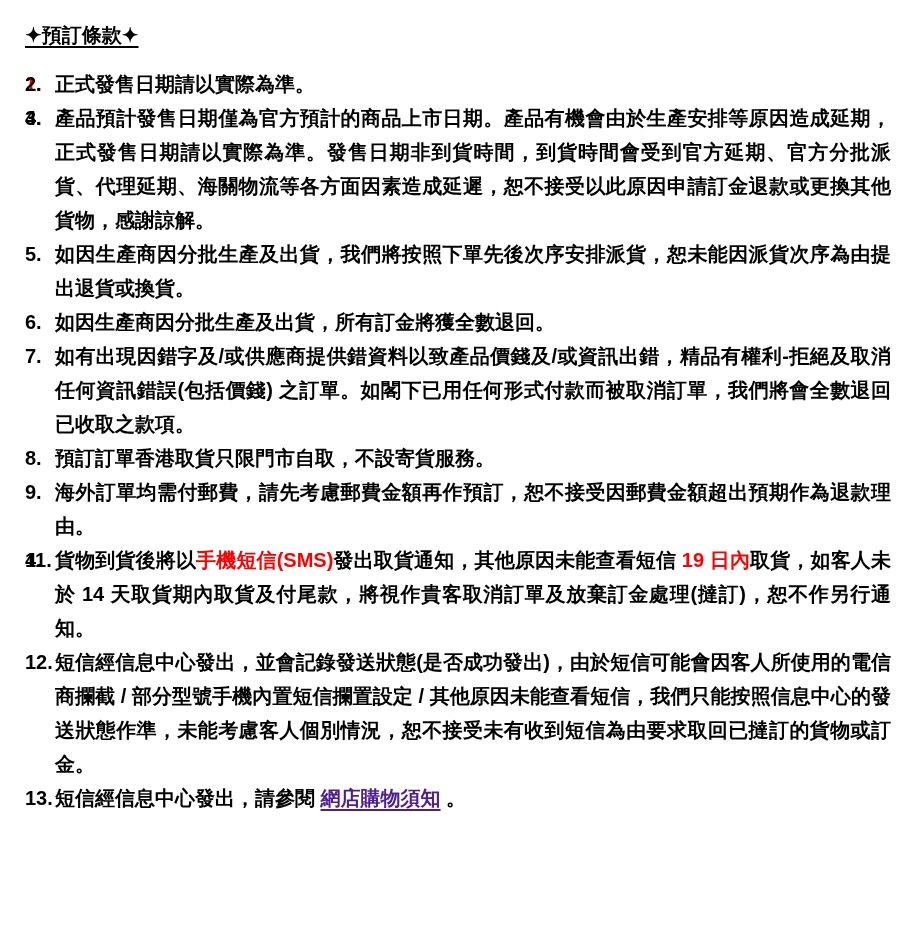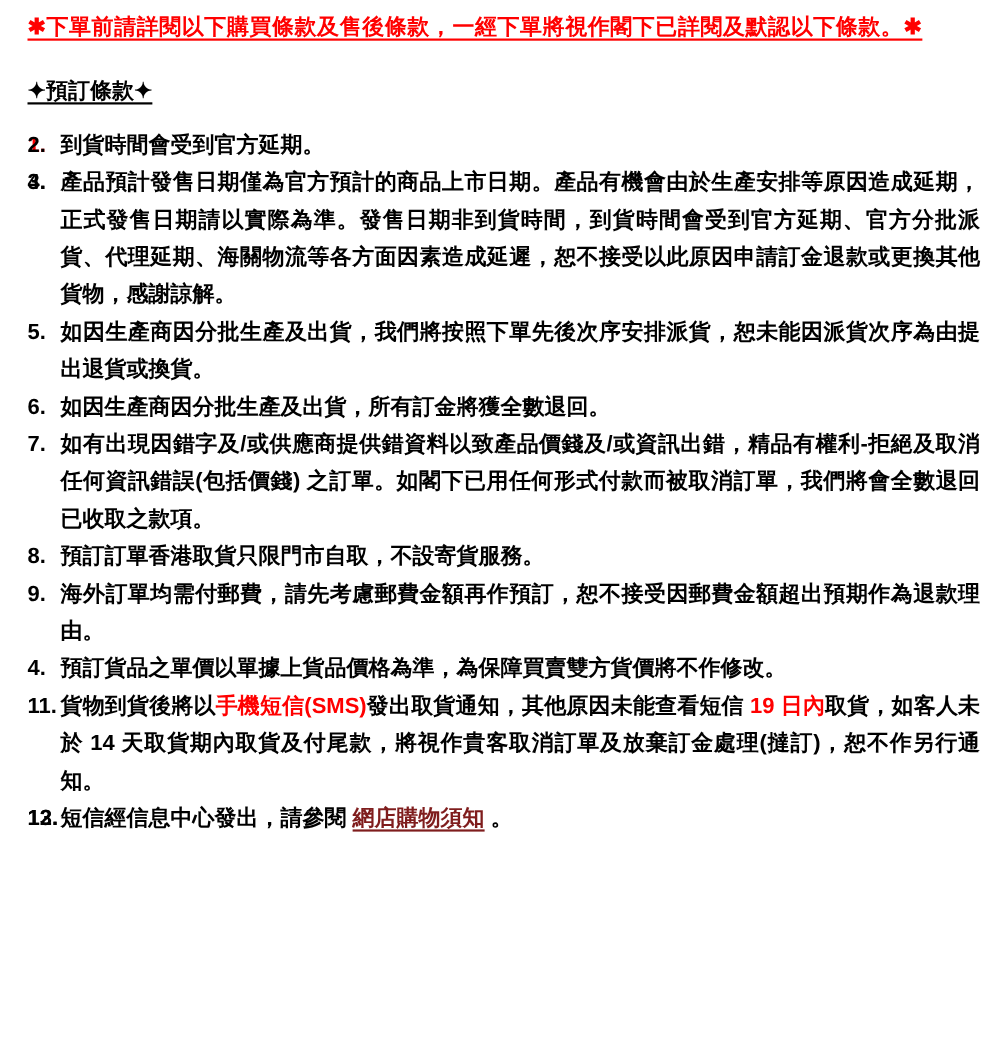--- a/index.html
+++ b/index.html
@@ -49,44 +49,43 @@
     left: 0;
     top: 0;
   }
   .seg-normal { color: #000000; }
   .item-red, .seg-red { color: #ff0000; }
   .seg-red-underline {
     color: #ff0000;
     text-underline-offset: 4px;
   }
   .seg-link {
-    color: #7f1d1d;
+    color: #4c1d95;
     text-decoration: underline;
     text-underline-offset: 4px;
     cursor: pointer;
   }
 </style>
 </head>
 <body>
 
 <div class="doc">
-  <div class="title">✱下單前請詳閱以下購買條款及售後條款，一經下單將視作閣下已詳閱及默認以下條款。✱</div>
 
   <div>
     <span class="heading">✦預訂條款✦</span>
   </div>
 
   <ol class="terms-list">
       <li class="item-red"><span class="num">1.</span></li>
-      <li><span class="num">2.</span><span class="seg-normal">到貨時間會受到官方延期。</span></li>
+      <li><span class="num">2.</span><span class="seg-normal">正式發售日期請以實際為準。</span></li>
       <li><span class="num">3.</span></li>
       <li><span class="num">4.</span><span class="seg-normal">產品預計發售日期僅為官方預計的商品上市日期。產品有機會由於生產安排等原因造成延期，正式發售日期請以實際為準。發售日期非到貨時間，到貨時間會受到官方延期、官方分批派貨、代理延期、海關物流等各方面因素造成延遲，恕不接受以此原因申請訂金退款或更換其他貨物，感謝諒解。</span></li>
       <li><span class="num">5.</span><span class="seg-normal">如因生產商因分批生產及出貨，我們將按照下單先後次序安排派貨，恕未能因派貨次序為由提出退貨或換貨。</span></li>
       <li><span class="num">6.</span><span class="seg-normal">如因生產商因分批生產及出貨，所有訂金將獲全數退回。</span></li>
       <li><span class="num">7.</span><span class="seg-normal">如有出現因錯字及/或供應商提供錯資料以致產品價錢及/或資訊出錯，精品有權利-拒絕及取消任何資訊錯誤(包括價錢) 之訂單。如閣下已用任何形式付款而被取消訂單，我們將會全數退回已收取之款項。</span></li>
       <li><span class="num">8.</span><span class="seg-normal">預訂訂單香港取貨只限門市自取，不設寄貨服務。</span></li>
       <li><span class="num">9.</span><span class="seg-normal">海外訂單均需付郵費，請先考慮郵費金額再作預訂，恕不接受因郵費金額超出預期作為退款理由。</span></li>
-      <li><span class="num">4.</span><span class="seg-normal">預訂貨品之單價以單據上貨品價格為準，為保障買賣雙方貨價將不作修改。</span></li>
+      <li><span class="num">4.</span></li>
       <li><span class="num">11.</span><span class="seg-normal">貨物到貨後將以</span><span class="seg-red-underline">手機短信(SMS)</span><span class="seg-normal">發出取貨通知，其他原因未能查看短信 </span><span class="seg-red-underline">19 日內</span><span class="seg-normal">取貨，如客人未於 14 天取貨期內取貨及付尾款，將視作貴客取消訂單及放棄訂金處理(撻訂)，恕不作另行通知。</span></li>
-      <li><span class="num">12.</span></li>
+      <li><span class="num">12.</span><span class="seg-normal">短信經信息中心發出，並會記錄發送狀態(是否成功發出)，由於短信可能會因客人所使用的電信商攔截 / 部分型號手機內置短信攔置設定 / 其他原因未能查看短信，我們只能按照信息中心的發送狀態作準，未能考慮客人個別情況，恕不接受未有收到短信為由要求取回已撻訂的貨物或訂金。</span></li>
       <li><span class="num">13.</span><span class="seg-normal">短信經信息中心發出，請參閱 </span><span class="seg-link">網店購物須知</span><span class="seg-normal"> 。</span></li>
     </ol>
 </div>
 
 </body></html>

